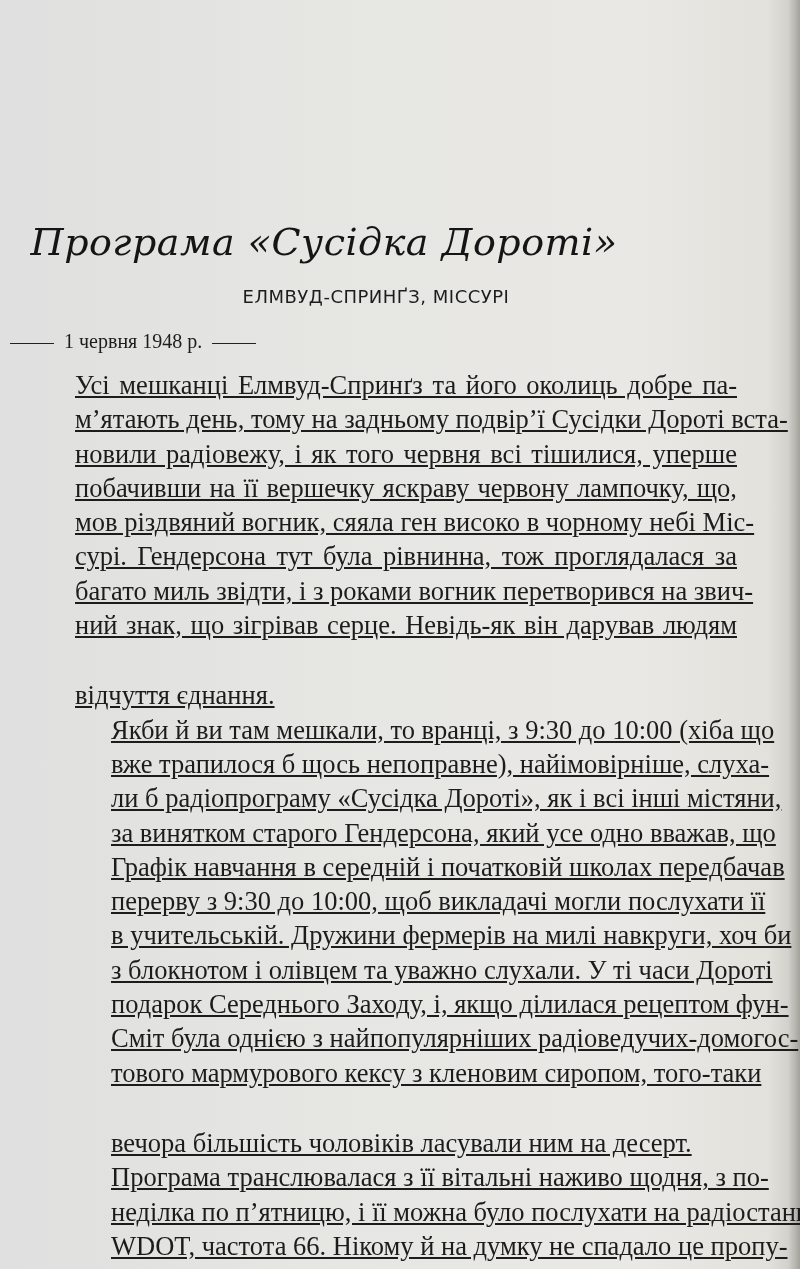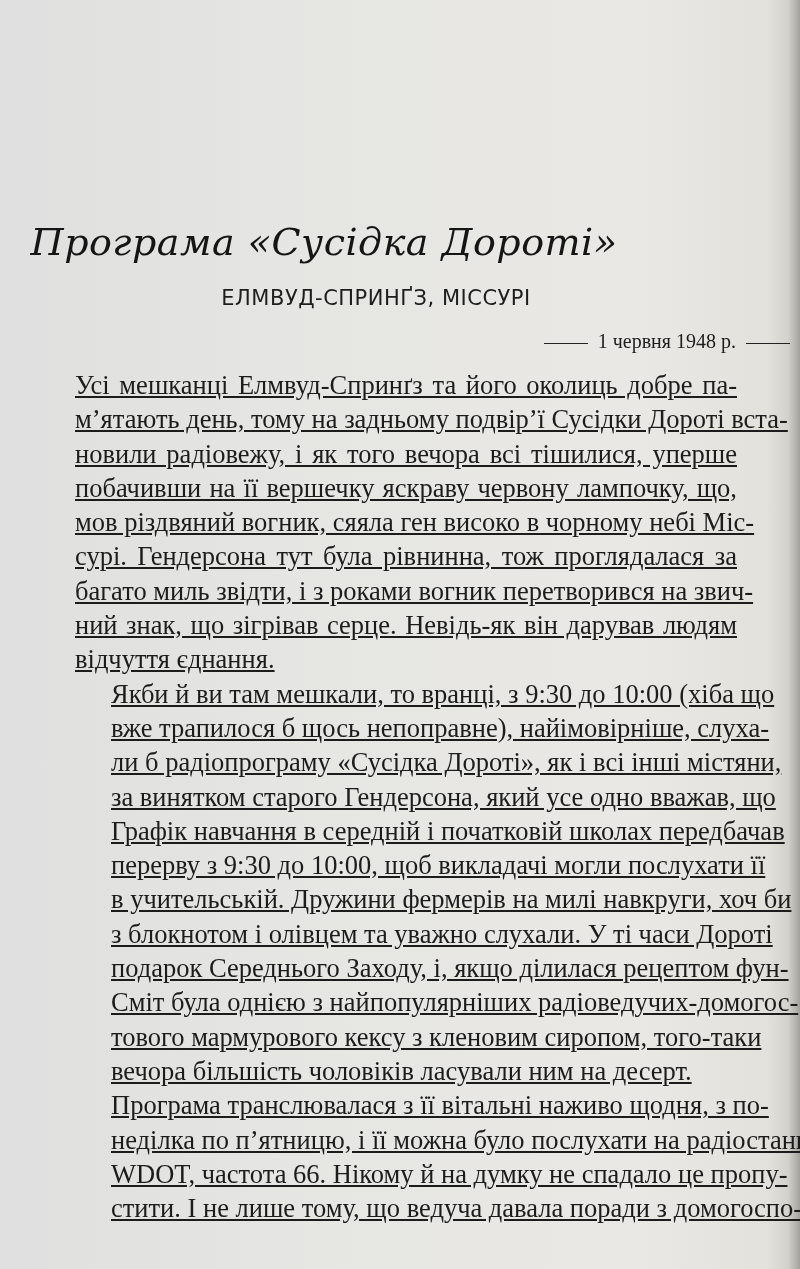--- a/index.html
+++ b/index.html
@@ -14,56 +14,56 @@
     position: absolute; top: 0; right: 0; width: 12px; height: 100%;
     background: linear-gradient(90deg, rgba(0,0,0,0) 0%, rgba(120,118,110,0.25) 60%, rgba(90,88,80,0.35) 100%);
   }
   .title {
     position: absolute; left: 0; width: 648px; top: 220px; text-align: center;
     font-family: "DejaVu Serif", serif; font-style: italic; font-size: 38px;
     color: #151515; letter-spacing: 0.5px;
   }
   .location {
     position: absolute; left: 0; width: 752px; top: 286px; text-align: center;
-    font-family: "DejaVu Sans", sans-serif; font-size: 21px; letter-spacing: 0.5px;
+    font-family: "DejaVu Sans", sans-serif; font-size: 18px; letter-spacing: 0.5px;
     color: #1d1d1d;
   }
   .date-line {
-    position: absolute; left: 0; width: 800px; top: 330px; text-align: right;
+    position: absolute; left: 0; width: 800px; top: 330px; text-align: left;
     font-size: 20px; color: #1d1d1d;
   }
   .date-line .dash {
     display: inline-block; width: 44px; height: 1px; background: #222;
     vertical-align: middle; margin: 0 10px;
   }
   .body {
     position: absolute; left: 75px; top: 368px; width: 662px;
     font-size: 26.5px; line-height: 34.3px; text-align: justify;
   }
   .body p { margin: 0; }
   .body p.indent { text-indent: 36px; }
   .line { display: block; text-align: justify; text-align-last: justify; white-space: nowrap; text-decoration: underline; }
-  .line.last { text-align-last: left; }
+  .line.last { text-align-last: left; margin-top: 36px; }
 </style>
 </head>
 <body>
 
 <div class="page-edge"></div>
 
 <div class="title">Програма «Сусідка Дороті»</div>
 <div class="location">ЕЛМВУД-СПРИНҐЗ, МІССУРІ</div>
 <div class="date-line">
   <span class="dash"></span><span>1 червня 1948 р.</span><span class="dash"></span>
 </div>
 
 <div class="body" id="body">
   <p>
       <span class="line">Усі мешканці Елмвуд-Спринґз та його околиць добре па-</span>
       <span class="line">м’ятають день, тому на задньому подвір’ї Сусідки Дороті вста-</span>
-      <span class="line">новили радіовежу, і як того вечора всі тішилися, уперше</span>
+      <span class="line">новили радіовежу, і як того червня всі тішилися, уперше</span>
       <span class="line">побачивши на її вершечку яскраву червону лампочку, що,</span>
       <span class="line">мов різдвяний вогник, сяяла ген високо в чорному небі Міс-</span>
       <span class="line">сурі. Гендерсона тут була рівнинна, тож проглядалася за</span>
       <span class="line">багато миль звідти, і з роками вогник перетворився на звич-</span>
       <span class="line">ний знак, що зігрівав серце. Невідь-як він дарував людям</span>
       <span class="line last">відчуття єднання.</span>
     </p>
   <p class="indent">
       <span class="line" style="text-indent: 36px;">Якби й ви там мешкали, то вранці, з 9:30 до 10:00 (хіба що</span>
       <span class="line">вже трапилося б щось непоправне), найімовірніше, слуха-</span>

